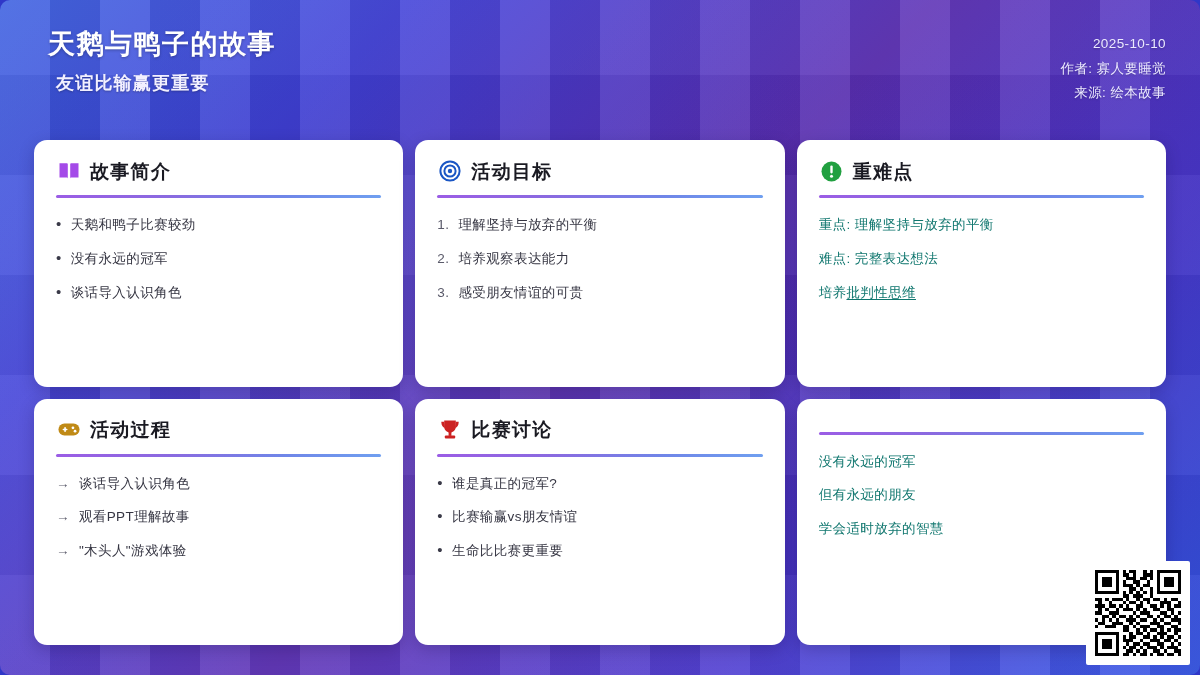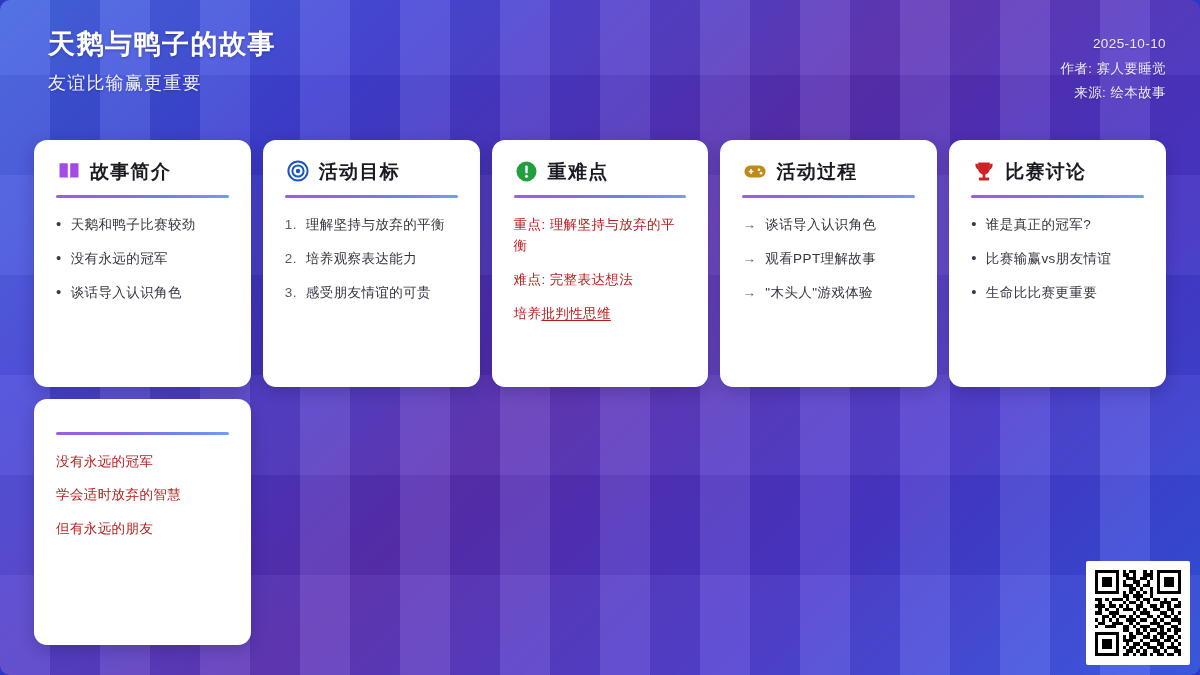--- a/index.html
+++ b/index.html
@@ -49,45 +49,46 @@
     font-size: 27px;
     font-weight: 700;
     color: #ffffff;
     letter-spacing: 1.5px;
     line-height: 1.25;
     text-shadow: 0 1px 3px rgba(0,0,0,0.28);
   }
   .deck-subtitle {
     margin-top: 9px;
     font-size: 18px;
-    font-weight: 400;
+    font-weight: 700;
     color: #f2f0ff;
     letter-spacing: 1.2px;
     text-shadow: 0 1px 2px rgba(0,0,0,0.25);
+    margin-left: 8px;
   }
   .meta-block {
     position: absolute;
     right: 34px; top: 32px;
     text-align: right;
     color: #eceaff;
     font-size: 13.5px;
     line-height: 1.82;
     letter-spacing: 0.4px;
     text-shadow: 0 1px 2px rgba(0,0,0,0.22);
   }
 
   
   .grid {
     position: absolute;
     left: 34px;
     top: 140px;
     width: 1132px;
     height: 505px;
     display: grid;
-    grid-template-columns: repeat(5, 1fr);
+    grid-template-columns: repeat(3, 1fr);
     grid-template-rows: repeat(2, 1fr);
     column-gap: 26px;
     row-gap: 22px;
     gap: 12px;
   }
 
   .card {
     background: #ffffff;
     border-radius: 13px;
     padding: 20px 22px 18px 22px;
@@ -145,21 +146,21 @@
   .li-marker {
     flex: 0 0 auto;
     color: #5a5a6a;
     font-size: 13.5px;
   }
   .li-bullet .li-marker { font-size: 15px; line-height: 1; color: #3a3a48; }
   .li-text { flex: 1 1 auto; }
 
   .plain-line {
     font-size: 13.5px;
-    color: #b91c1c;
+    color: #0f766e;
     line-height: 1.55;
     margin-bottom: 13px;
     letter-spacing: 0.4px;
   }
   .plain-line:last-child { margin-bottom: 0; }
   .u { text-decoration: underline; text-underline-offset: 2px; }
 
   
   .qr-wrap {
     position: absolute;
@@ -322,22 +323,22 @@
           <div class="li li-bullet">
             <span class="li-marker">•</span>
             <span class="li-text">生命比比赛更重要</span>
           </div>
         </div>
       </div>
       <div class="card">
         <div class="card-rule"></div>
         <div class="card-body">
           <div class="plain-line"><span>没有永远的冠军</span></div>
+          <div class="plain-line"><span>但有永远的朋友</span></div>
           <div class="plain-line"><span>学会适时放弃的智慧</span></div>
-          <div class="plain-line"><span>但有永远的朋友</span></div>
         </div>
       </div>
     </div>
 
   <div class="qr-wrap">
     <svg class="qr" id="qr-svg" viewBox="0 0 25 25" shape-rendering="crispEdges">
         <rect width="25" height="25" fill="#ffffff"></rect>
         <rect x="0" y="0" width="1" height="1" fill="#000000"></rect>
         <rect x="1" y="0" width="1" height="1" fill="#000000"></rect>
         <rect x="2" y="0" width="1" height="1" fill="#000000"></rect>

